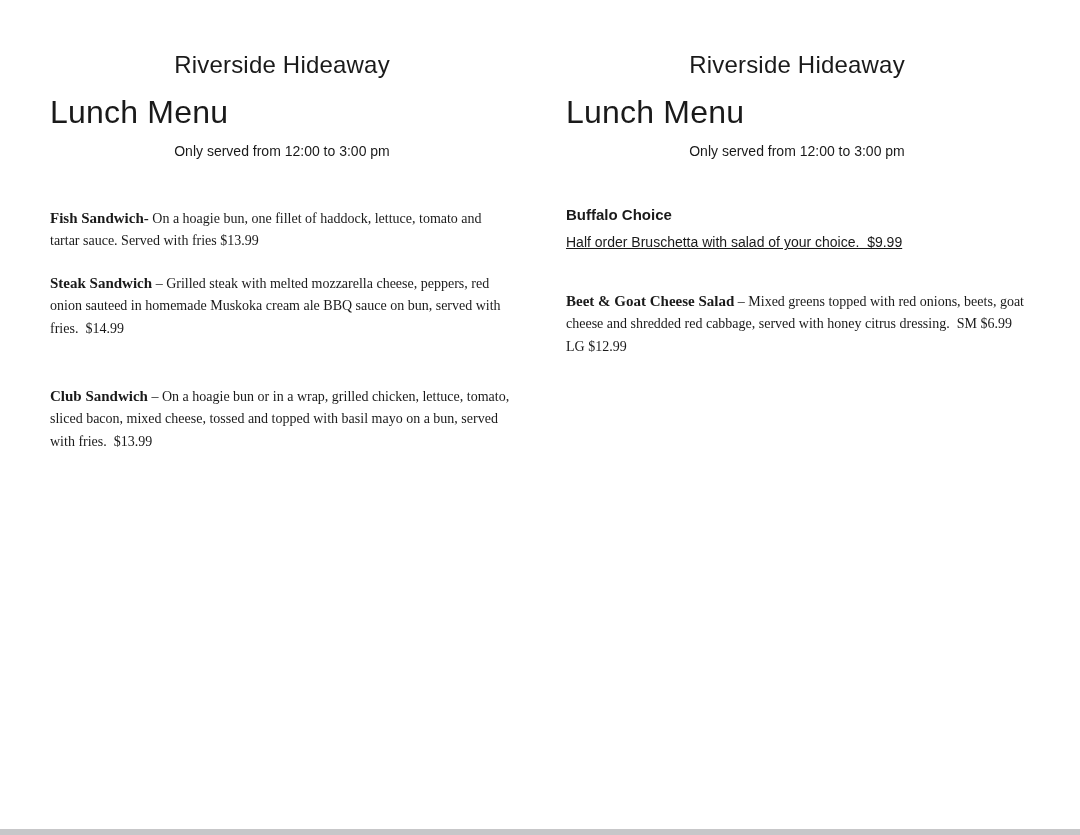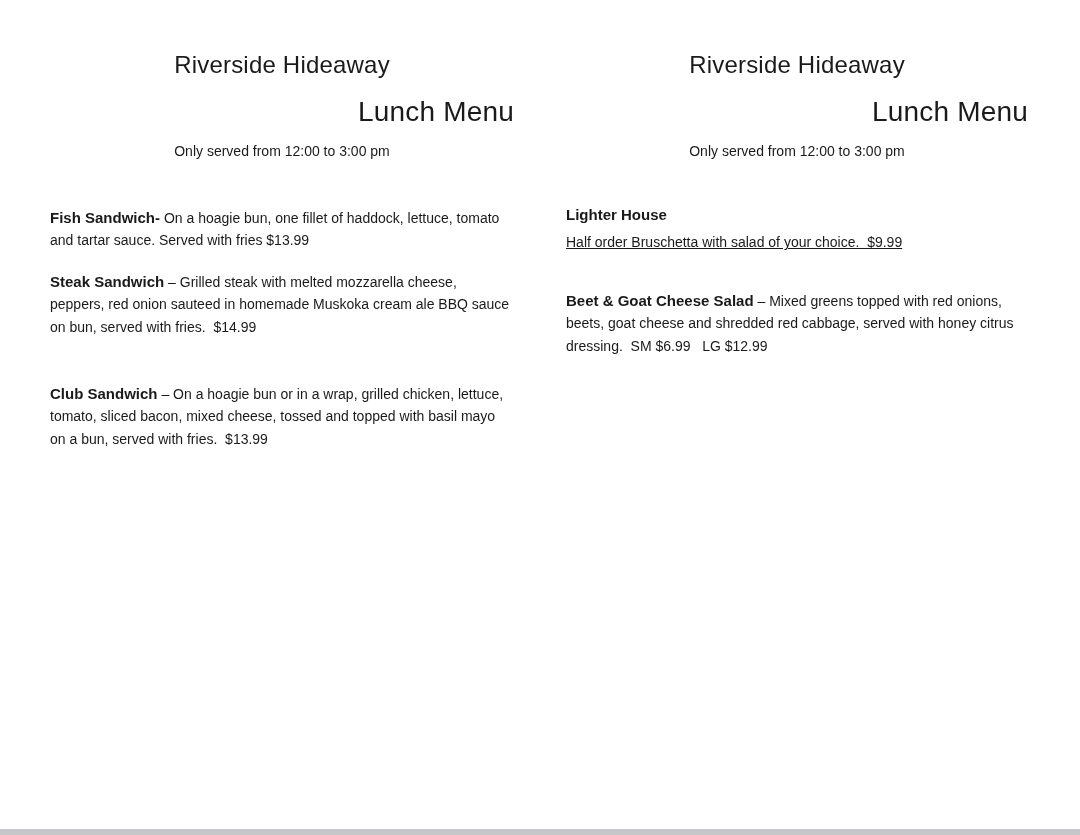--- a/index.html
+++ b/index.html
@@ -39,38 +39,39 @@
   }
   .doc-title {
     font-size: 24px;
     font-weight: 400;
     line-height: 30px;
     text-align: center;
     margin: 0;
     letter-spacing: 0.2px;
   }
   .doc-subtitle {
-    font-size: 28px;
+    font-size: 32px;
     font-weight: 400;
     line-height: 30px;
-    text-align: right;
+    text-align: left;
     margin: 17px 0 0 0;
     letter-spacing: 0.2px;
   }
   .serving-note {
     font-size: 14px;
     line-height: 22px;
     text-align: center;
     margin: 13px 0 0 0;
   }
   .menu-item {
     font-size: 14px;
     line-height: 22.4px;
     margin: 45px 0 0 0;
     white-space: pre-wrap;
+    font-family: Liberation Serif, serif;
   }
   .menu-item .item-name {
     font-weight: 700;
     font-size: 15px;
   }
   .section-heading {
     font-size: 15px;
     font-weight: 700;
     line-height: 22.4px;
     margin: 42px 0 0 0;
@@ -111,21 +112,21 @@
 
       <p class="menu-item"><span class="item-name">Club Sandwich</span><span> – On a hoagie bun or in a wrap, grilled chicken, lettuce, tomato, sliced bacon, mixed cheese, tossed and topped with basil mayo on a bun, served with fries.  $13.99</span></p>
     </section>
 
     <section class="col col-right">
       <h1 class="doc-title">Riverside Hideaway</h1>
       <h2 class="doc-subtitle">Lunch Menu</h2>
       <p class="serving-note">Only served from 12:00 to 3:00 pm</p>
 
 
-      <p class="section-heading">Lighter House</p>
+      <p class="section-heading">Buffalo Choice</p>
       <p class="section-body">Half order Bruschetta with salad of your choice.  $9.99</p>
 
       <p class="menu-item mt-46"><span class="item-name">Beet &amp; Goat Cheese Salad</span><span> – Mixed greens topped with red onions, beets, goat cheese and shredded red cabbage, served with honey citrus dressing.  SM $6.99   LG $12.99</span></p>
     </section>
 
   </div>
 
   <div class="page-bottom-strip"></div>
 </div>
 

